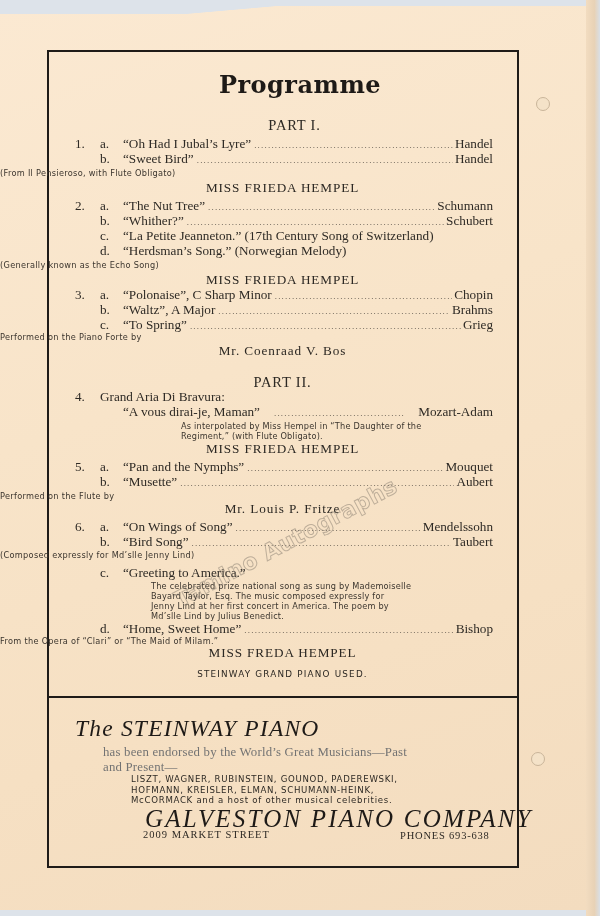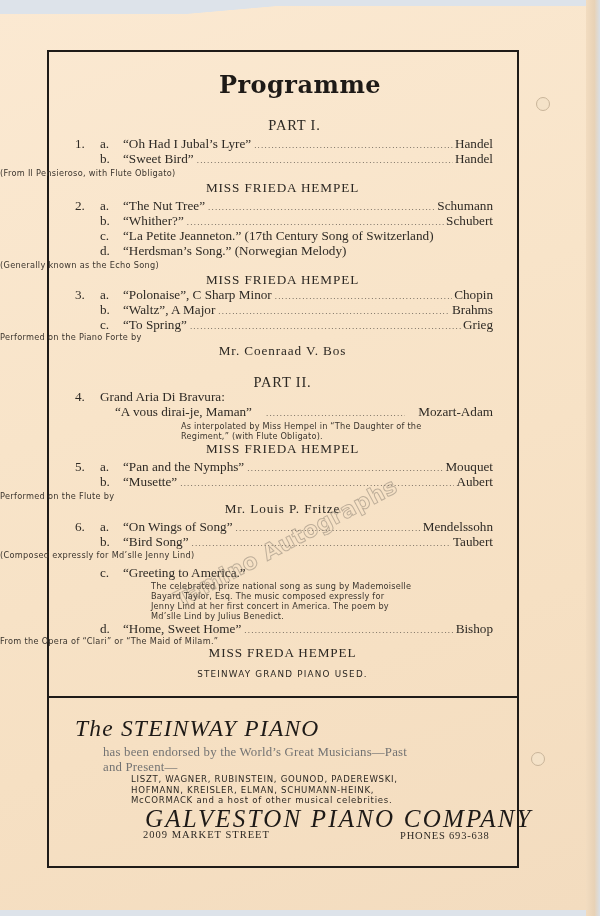--- a/index.html
+++ b/index.html
@@ -201,21 +201,21 @@
 <div class="note" style="top:332px;">Performed on the Piano Forte by</div>
 <div class="performer" style="top:343px;">Mr. Coenraad V. Bos</div>
 
 <div class="part" style="top:374px;">PART II.</div>
 
 <div class="row" style="top:389px;">
   <span class="num">4.</span>
   <span class="let" style="left:25px;">Grand Aria Di Bravura:</span>
 </div>
 <div class="row" style="top:404px;">
-  <span class="body" style="left:40px;gap:11px;">
+  <span class="body" style="left:48px;gap:11px;">
       <span class="piece">“A vous dirai-je, Maman”</span>
       <span class="dots"></span>
       <span class="comp">Mozart-Adam</span>
     </span>
 </div>
 <div class="block-note" style="left:181px;top:421px;">
   <div>As interpolated by Miss Hempel in “The Daughter of the</div>
   <div>Regiment,” (with Flute Obligato).</div>
 </div>
 <div class="performer" style="top:441px;">MISS FRIEDA HEMPEL</div>

